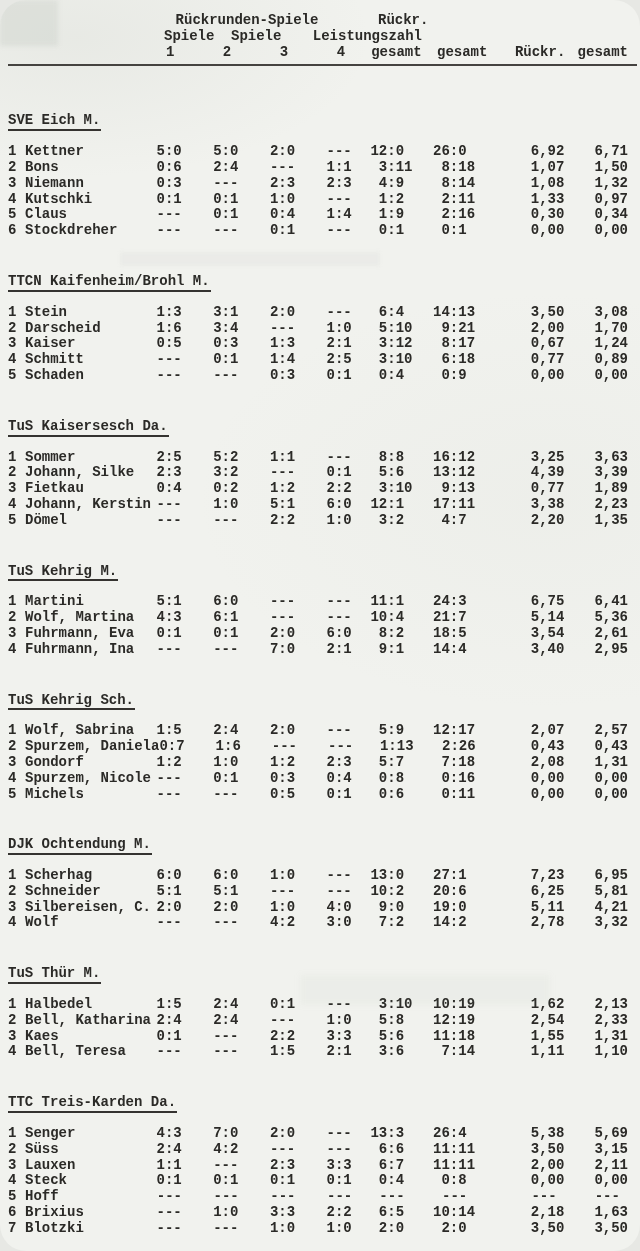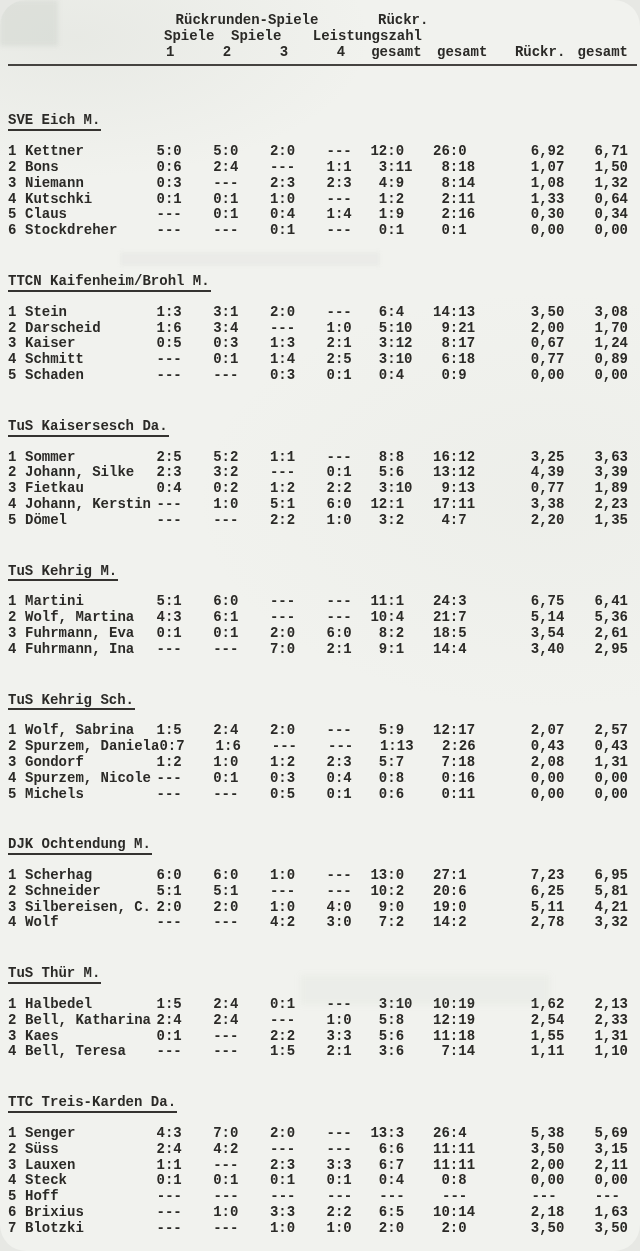--- a/index.html
+++ b/index.html
@@ -141,21 +141,21 @@
       <span class="c-pos">4</span>
       <span class="c-pname">Kutschki</span>
     </span>
     <span class="c-p">0:1</span>
     <span class="c-p">0:1</span>
     <span class="c-p">1:0</span>
     <span class="c-p c-p4">---</span>
     <span class="c-rg"><span class="sa">1:</span><span class="sb">2</span></span>
     <span class="c-sg"><span class="sa">2:</span><span class="sb">11</span></span>
     <span class="c-lz1">1,33</span>
-    <span class="c-lz2">0,64</span>
+    <span class="c-lz2">0,97</span>
   </div>
           <div class="row">
     <span class="c-name">
       <span class="c-pos">5</span>
       <span class="c-pname">Claus</span>
     </span>
     <span class="c-p">---</span>
     <span class="c-p">0:1</span>
     <span class="c-p">0:4</span>
     <span class="c-p c-p4">1:4</span>

